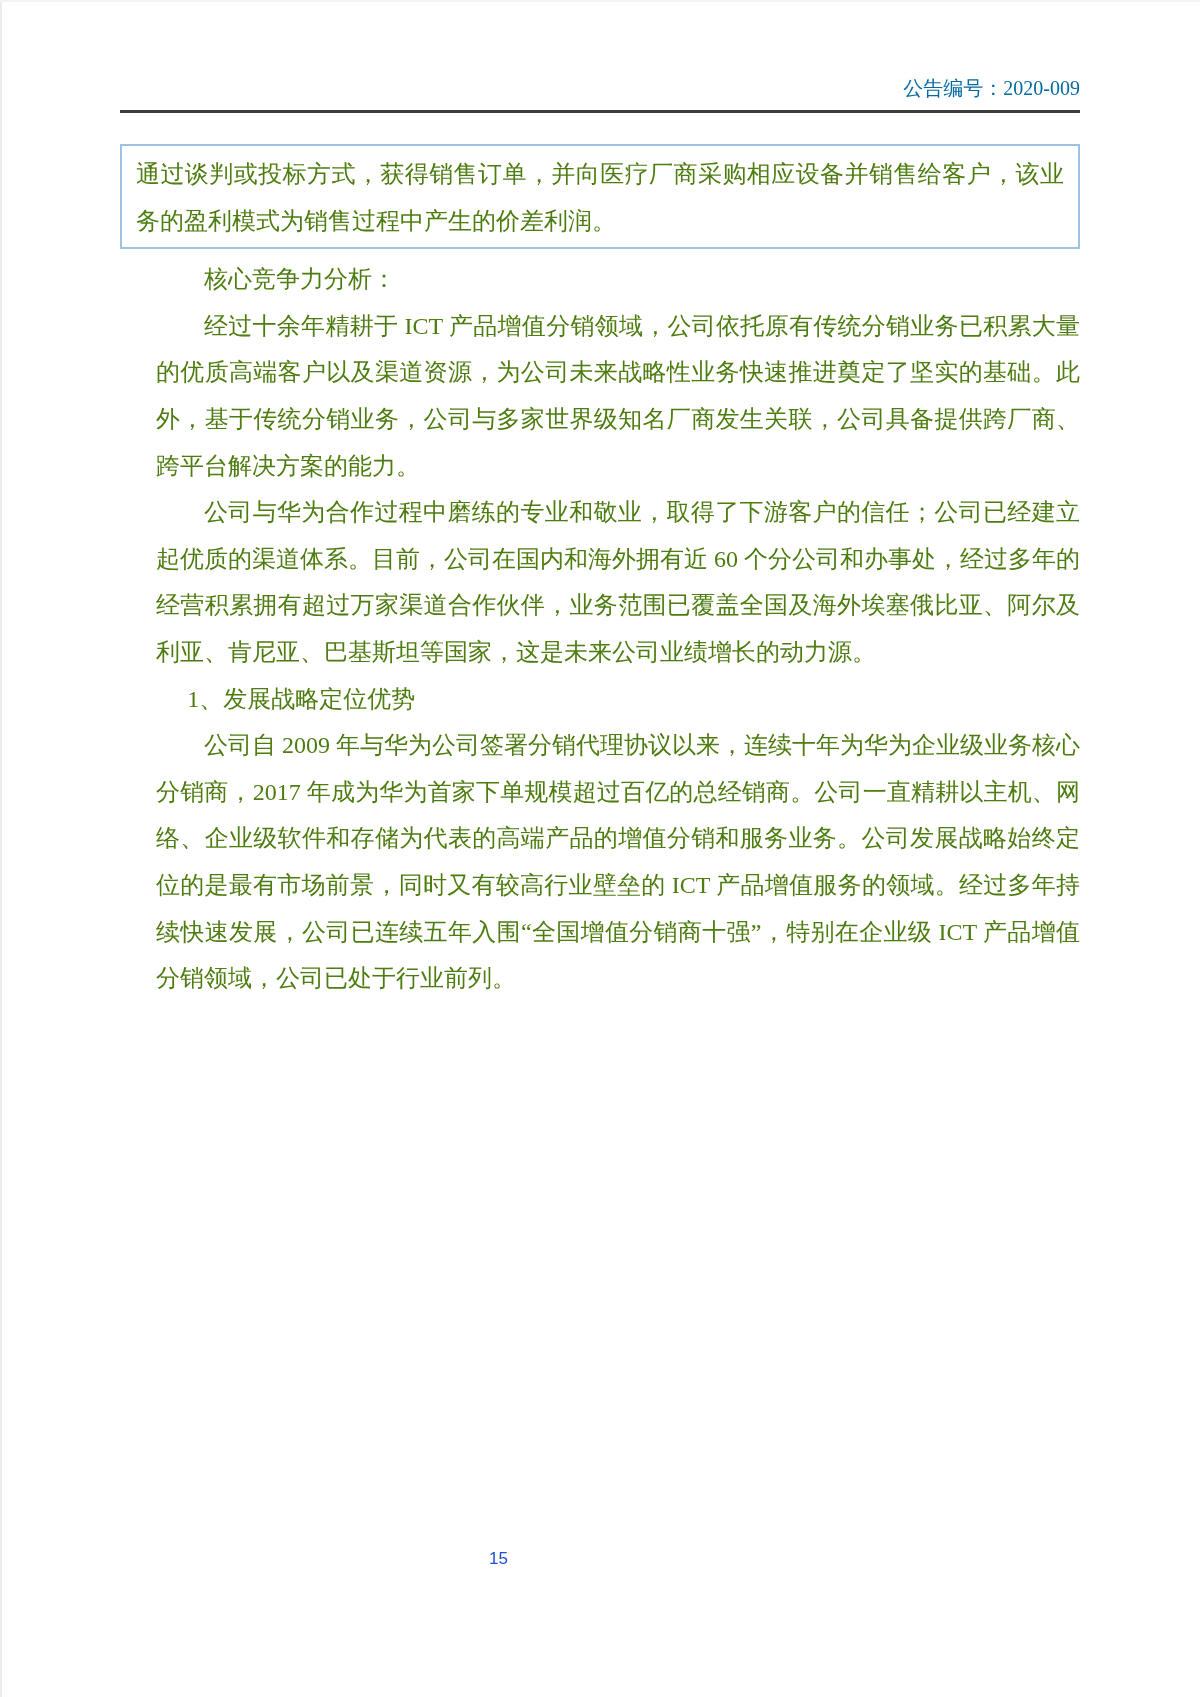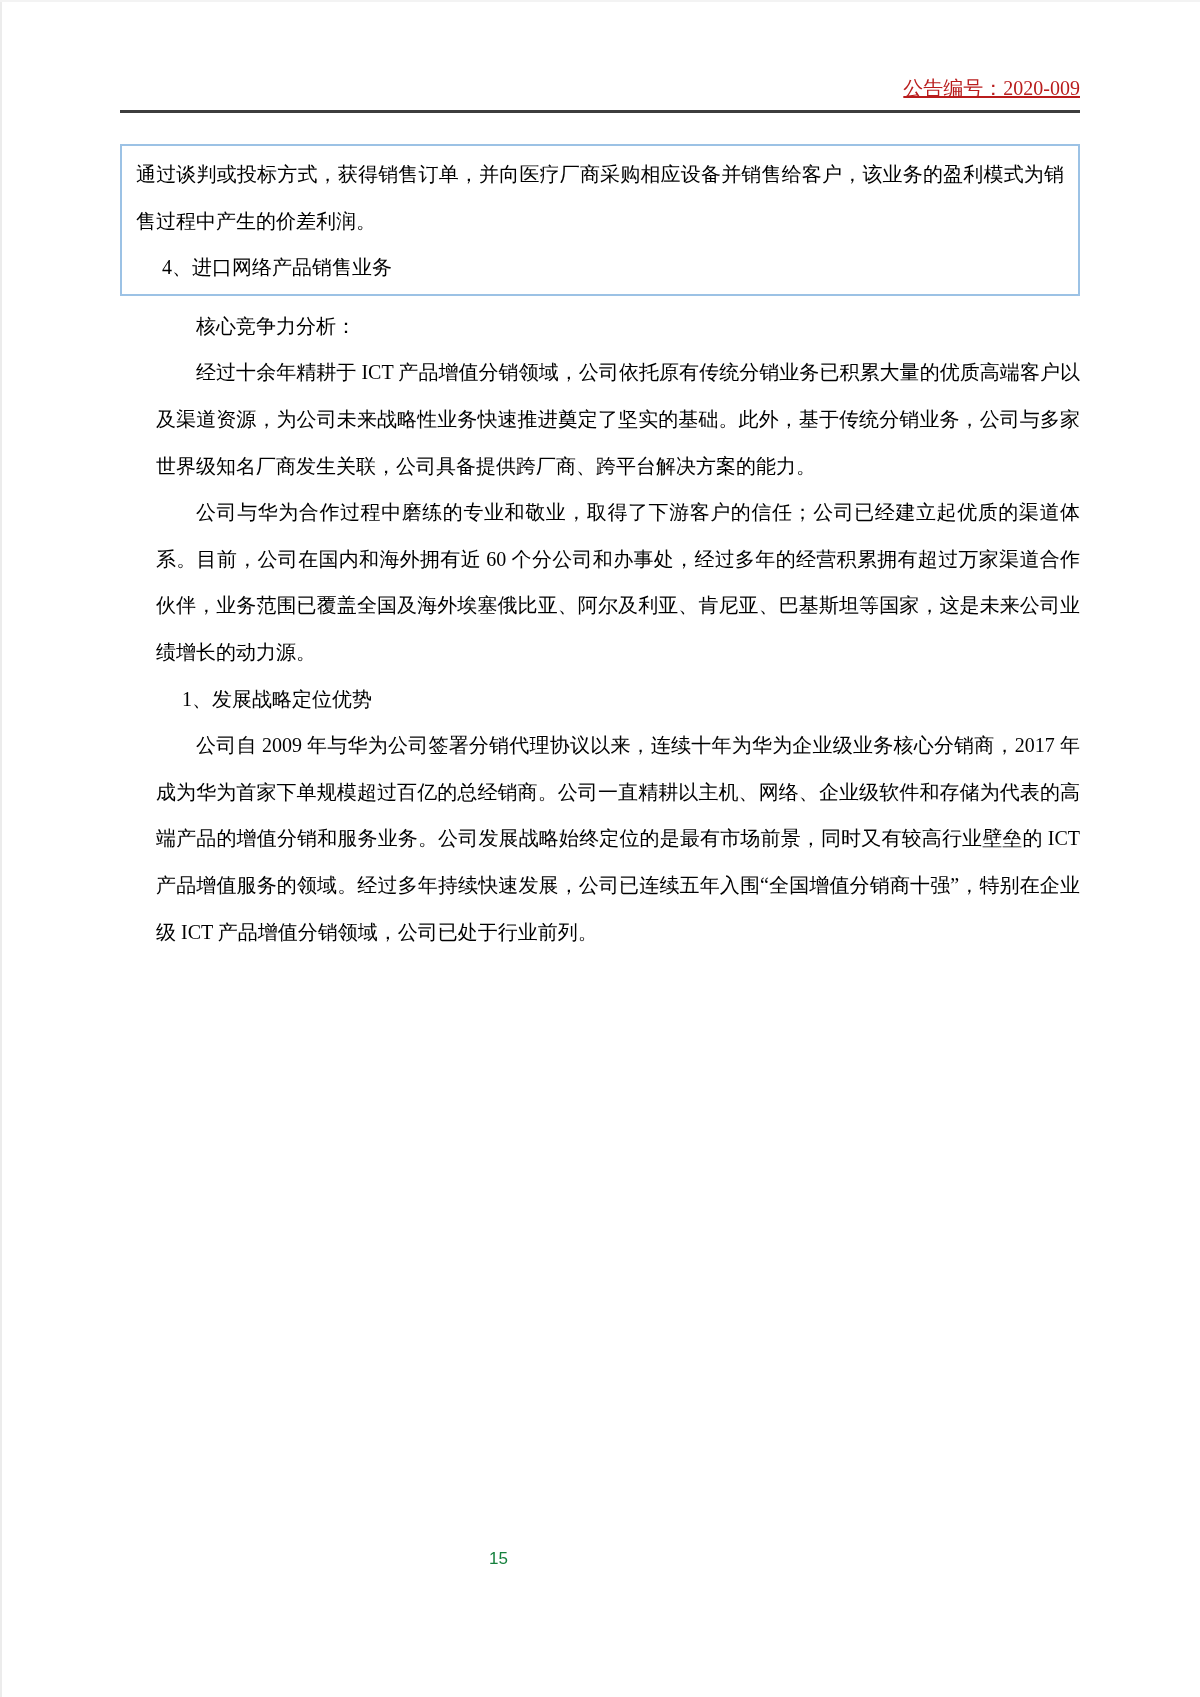--- a/index.html
+++ b/index.html
@@ -34,74 +34,72 @@
     position: absolute;
     left: 0; top: 0;
     width: 1200px; height: 2px;
     background: #f3f3f3;
   }
   .doc-header {
     padding-top: 74px;
     text-align: right;
     font-size: 20px;
     line-height: 28px;
-    color: #b91c1c;
-    text-decoration: underline;
+    color: #0369a1;
   }
   .header-rule {
     border: none;
     border-top: 3px solid #3d3d3d;
     margin: 8px 0 0 0;
   }
   .highlight-box {
     margin-top: 31px;
     border: 2px solid #9CC2E5;
     padding: 5px 14px 3px 14px;
     background: #ffffff;
   }
   p.docline {
     margin: 0;
-    font-size: 20px;
+    font-size: 24px;
     line-height: 46.6px;
     text-align: justify;
     text-justify: inter-ideograph;
-    color: #000000;
+    color: #4d7c0f;
   }
   p.indent { text-indent: 2em; }
   p.heading-indent { text-indent: 1.3em; }
   .body-section {
     margin-top: 7px;
     margin-left: 36px;
   }
   .page-footer {
     position: absolute;
     top: 1549px;
     left: 0;
     width: 997px;
     text-align: center;
     font-family: "Liberation Sans", "DejaVu Sans", sans-serif;
     font-size: 17px;
-    color: #15803d;
+    color: #1d4ed8;
   }
 </style>
 </head>
 <body>
 
 <div class="page">
   <div class="scan-edge-left"></div>
   <div class="scan-edge-top"></div>
 
   <div class="doc-header">公告编号：2020-009</div>
 
   <hr class="header-rule">
 
   <div class="highlight-box" style="border-color: rgb(156, 194, 229);">
 
   <p class="docline">通过谈判或投标方式，获得销售订单，并向医疗厂商采购相应设备并销售给客户，该业务的盈利模式为销售过程中产生的价差利润。</p>
-      <p class="docline heading-indent">4、进口网络产品销售业务</p>
     </div>
 
   <div class="body-section">
 
   <p class="docline indent">核心竞争力分析：</p>
       <p class="docline indent">经过十余年精耕于 ICT 产品增值分销领域，公司依托原有传统分销业务已积累大量的优质高端客户以及渠道资源，为公司未来战略性业务快速推进奠定了坚实的基础。此外，基于传统分销业务，公司与多家世界级知名厂商发生关联，公司具备提供跨厂商、跨平台解决方案的能力。</p>
       <p class="docline indent">公司与华为合作过程中磨练的专业和敬业，取得了下游客户的信任；公司已经建立起优质的渠道体系。目前，公司在国内和海外拥有近 60 个分公司和办事处，经过多年的经营积累拥有超过万家渠道合作伙伴，业务范围已覆盖全国及海外埃塞俄比亚、阿尔及利亚、肯尼亚、巴基斯坦等国家，这是未来公司业绩增长的动力源。</p>
       <p class="docline heading-indent">1、发展战略定位优势</p>
       <p class="docline indent">公司自 2009 年与华为公司签署分销代理协议以来，连续十年为华为企业级业务核心分销商，2017 年成为华为首家下单规模超过百亿的总经销商。公司一直精耕以主机、网络、企业级软件和存储为代表的高端产品的增值分销和服务业务。公司发展战略始终定位的是最有市场前景，同时又有较高行业壁垒的 ICT 产品增值服务的领域。经过多年持续快速发展，公司已连续五年入围“全国增值分销商十强”，特别在企业级 ICT 产品增值分销领域，公司已处于行业前列。</p>
     </div>

